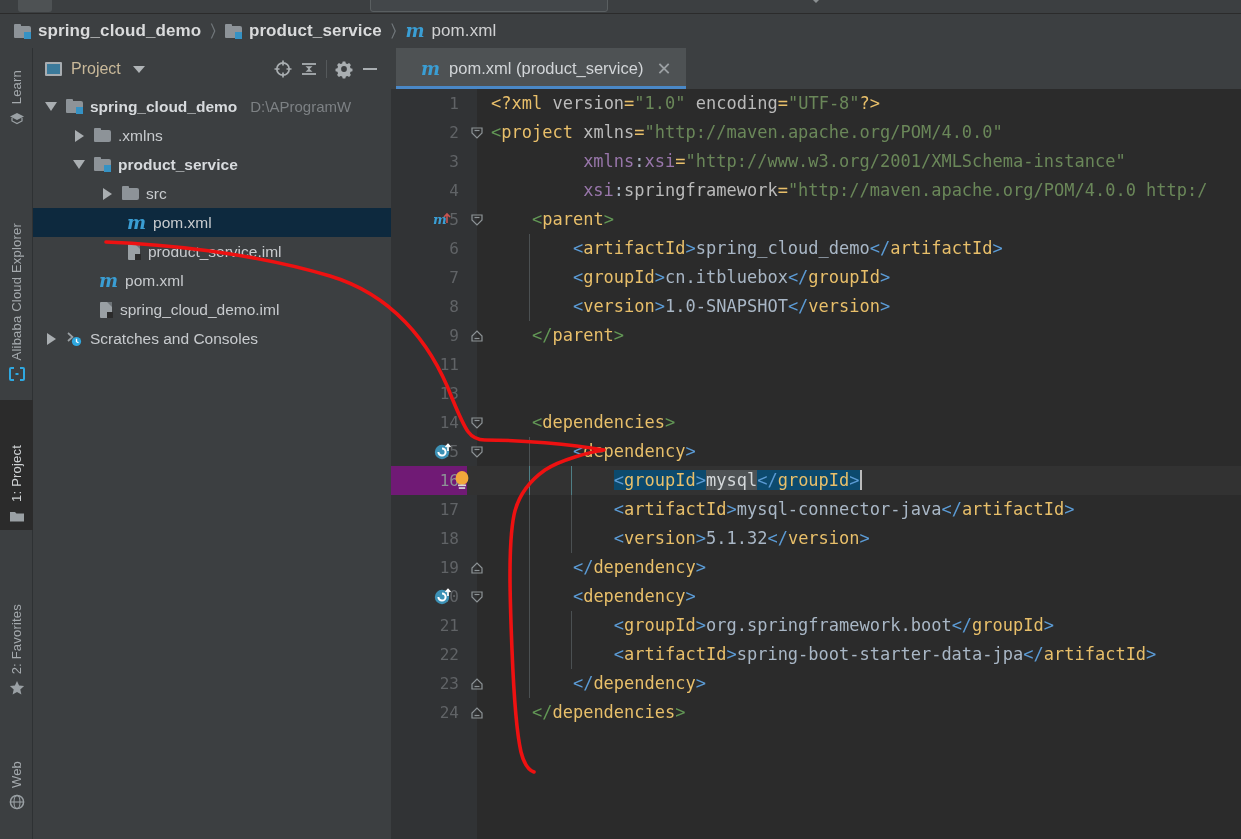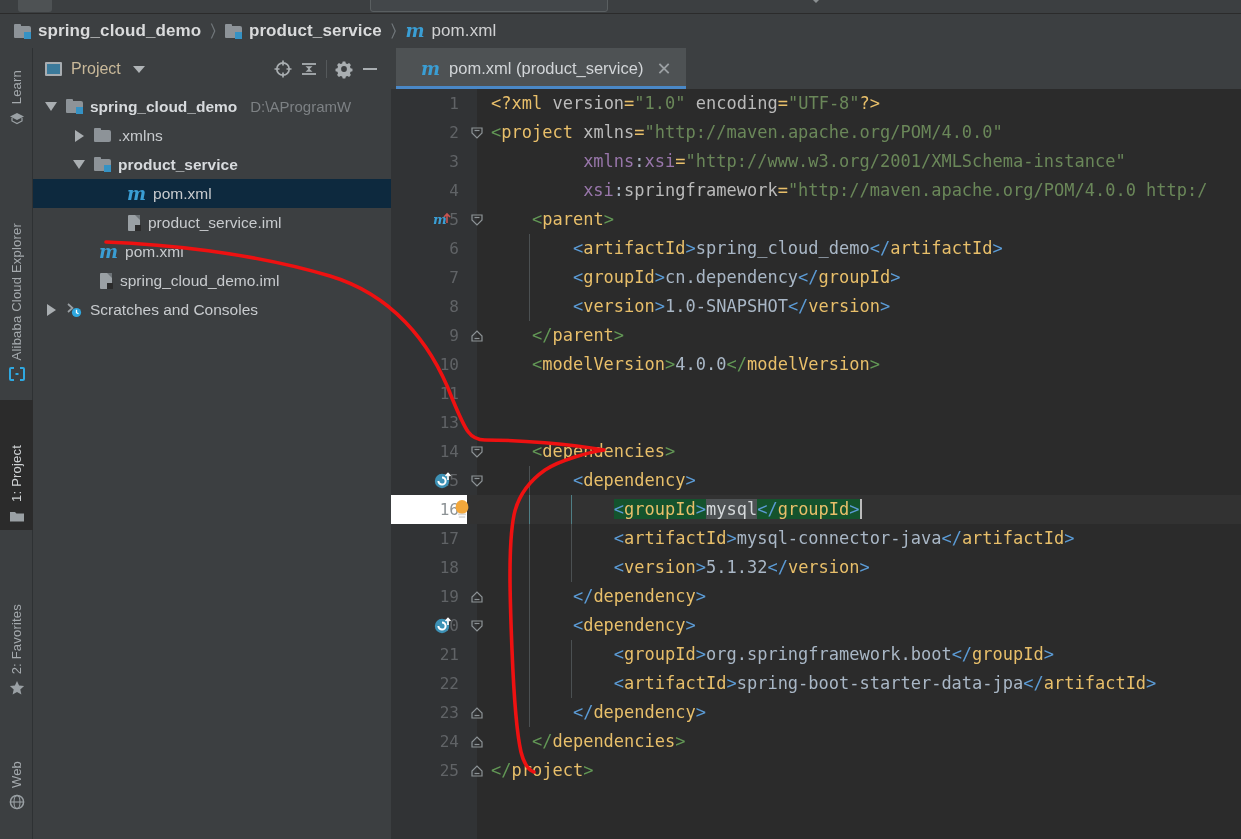--- a/index.html
+++ b/index.html
@@ -182,40 +182,40 @@
     position: absolute; left: 0; top: 0; width: 86px; height: 750px;
     background: #313335;
   }
   .lines { position: absolute; left: 0; top: 0; width: 850px; }
   .line {
     position: relative; height: 29px; line-height: 29px;
     font-family: "DejaVu Sans Mono", monospace; font-size: 17px;
     white-space: pre;
   }
   .line.hl { background: #323232; }
-  .line.hl .gut { background: #ffffff; text-align: right; }
+  .line.hl .gut { background: #701a75; text-align: right; }
   .gut {
     position: absolute; left: 0; top: 0; width: 76px; height: 29px;
     background: #313335; text-align: right; padding-right: 8px;
     color: #606366; font-size: 16px;
     font-family: "DejaVu Sans Mono", monospace;
   }
   .line.hl .gut { color: #8d9396; }
   .code { padding-left: 100px; display: block; }
 
   
   .tg  { color: #e8bf6a; }  
   .br  { color: #5b9bd5; }  
   .at  { color: #bababa; }  
   .ns  { color: #9876aa; }  
   .st  { color: #6a8759; }  
   .tx  { color: #a9b7c6; }  
   .pi  { color: #e8bf6a; }  
   .brg { color: #629755; }  
-  .hlspan { background: #14532d; }
+  .hlspan { background: #0c4a6e; }
   .selspan { background: #4e5254; color: #d4d8da; }
   .caret {
     display: inline-block; width: 2px; height: 20px; background: #bbbbbb;
     vertical-align: -4px;
   }
 
   
   .fmark { position: absolute; left: 78px; width: 16px; height: 29px; }
   .fmark svg { position: absolute; left: 0; top: 7px; }
   .gicon { position: absolute; left: 42px; top: 5px; width: 20px; height: 20px; }
@@ -395,20 +395,30 @@
             <span class="arrow-d"></span>
           </span>
         <span class="ico-modfolder">
             <span class="tab"></span>
             <span class="body"></span>
             <span class="dot"></span>
           </span>
         <span class="tname">product_service</span>
       </div>
 
+      <div class="trow ind3">
+        <span class="tw">
+            <span class="arrow-r"></span>
+          </span>
+        <span class="ico-folder">
+            <span class="tab"></span>
+            <span class="body"></span>
+          </span>
+        <span class="tname">src</span>
+      </div>
 
       <div class="trow selected ind4">
         <span class="ico-maven">m</span>
         <span class="tname">pom.xml</span>
       </div>
 
       <div class="trow ind4">
         <span class="ico-iml">
             <span class="sheet"></span>
             <span class="fold"></span>
@@ -479,30 +489,29 @@
         <div class="line"><span class="gut">5</span><span class="gicon"><svg width="20" height="20" viewBox="0 0 20 20">
                 <text x="0" y="14" font-family="DejaVu Serif, serif" font-style="italic" font-weight="bold" font-size="13" fill="#3a9ed4">m</text>
                 <path d="M14 13 V4 M11 7 L14 4 L17 7" stroke="#c75450" stroke-width="1.6" fill="none"></path>
               </svg></span><span class="fmark"><svg width="16" height="16" viewBox="0 0 16 16">
                 <path d="M3 3 h10 v5 l-5 5 -5 -5 Z" fill="none" stroke="#8d9396" stroke-width="1.2"></path>
                 <path d="M5.5 5.5 h5" stroke="#8d9396" stroke-width="1.2"></path>
               </svg></span><span class="code">    <span class="brg">&lt;</span><span class="tg">parent</span><span class="brg">&gt;</span></span></div>
 
         <div class="line"><span class="gut">6</span><span class="indent-guide" style="left:138px"></span><span class="code">        <span class="br">&lt;</span><span class="tg">artifactId</span><span class="br">&gt;</span><span class="tx">spring_cloud_demo</span><span class="br">&lt;/</span><span class="tg">artifactId</span><span class="br">&gt;</span></span></div>
 
-        <div class="line"><span class="gut">7</span><span class="indent-guide" style="left:138px"></span><span class="code">        <span class="br">&lt;</span><span class="tg">groupId</span><span class="br">&gt;</span><span class="tx">cn.dependency</span><span class="br">&lt;/</span><span class="tg">groupId</span><span class="br">&gt;</span></span></div>
+        <div class="line"><span class="gut">7</span><span class="indent-guide" style="left:138px"></span><span class="code">        <span class="br">&lt;</span><span class="tg">groupId</span><span class="br">&gt;</span><span class="tx">cn.itbluebox</span><span class="br">&lt;/</span><span class="tg">groupId</span><span class="br">&gt;</span></span></div>
 
         <div class="line"><span class="gut">8</span><span class="indent-guide" style="left:138px"></span><span class="code">        <span class="br">&lt;</span><span class="tg">version</span><span class="br">&gt;</span><span class="tx">1.0-SNAPSHOT</span><span class="br">&lt;/</span><span class="tg">version</span><span class="br">&gt;</span></span></div>
 
         <div class="line"><span class="gut">9</span><span class="fmark"><svg width="16" height="16" viewBox="0 0 16 16">
                 <path d="M3 13 h10 v-5 l-5 -5 -5 5 Z" fill="none" stroke="#8d9396" stroke-width="1.2"></path>
                 <path d="M5.5 10.5 h5" stroke="#8d9396" stroke-width="1.2"></path>
               </svg></span><span class="code">    <span class="brg">&lt;/</span><span class="tg">parent</span><span class="brg">&gt;</span></span></div>
 
-        <div class="line"><span class="gut">10</span><span class="code">    <span class="brg">&lt;</span><span class="tg">modelVersion</span><span class="brg">&gt;</span><span class="tx">4.0.0</span><span class="brg">&lt;/</span><span class="tg">modelVersion</span><span class="brg">&gt;</span></span></div>
 
         <div class="line"><span class="gut">11</span><span class="code"></span></div>
 
 
         <div class="line"><span class="gut">13</span><span class="code"></span></div>
 
         <div class="line"><span class="gut">14</span><span class="fmark"><svg width="16" height="16" viewBox="0 0 16 16">
                 <path d="M3 3 h10 v5 l-5 5 -5 -5 Z" fill="none" stroke="#8d9396" stroke-width="1.2"></path>
                 <path d="M5.5 5.5 h5" stroke="#8d9396" stroke-width="1.2"></path>
               </svg></span><span class="code">    <span class="brg">&lt;</span><span class="tg">dependencies</span><span class="brg">&gt;</span></span></div>
@@ -547,24 +556,20 @@
         <div class="line"><span class="gut">23</span><span class="fmark"><svg width="16" height="16" viewBox="0 0 16 16">
                 <path d="M3 13 h10 v-5 l-5 -5 -5 5 Z" fill="none" stroke="#8d9396" stroke-width="1.2"></path>
                 <path d="M5.5 10.5 h5" stroke="#8d9396" stroke-width="1.2"></path>
               </svg></span><span class="indent-guide" style="left:138px"></span><span class="code">        <span class="br">&lt;/</span><span class="tg">dependency</span><span class="br">&gt;</span></span></div>
 
         <div class="line"><span class="gut">24</span><span class="fmark"><svg width="16" height="16" viewBox="0 0 16 16">
                 <path d="M3 13 h10 v-5 l-5 -5 -5 5 Z" fill="none" stroke="#8d9396" stroke-width="1.2"></path>
                 <path d="M5.5 10.5 h5" stroke="#8d9396" stroke-width="1.2"></path>
               </svg></span><span class="code">    <span class="brg">&lt;/</span><span class="tg">dependencies</span><span class="brg">&gt;</span></span></div>
 
-        <div class="line"><span class="gut">25</span><span class="fmark"><svg width="16" height="16" viewBox="0 0 16 16">
-                <path d="M3 13 h10 v-5 l-5 -5 -5 5 Z" fill="none" stroke="#8d9396" stroke-width="1.2"></path>
-                <path d="M5.5 10.5 h5" stroke="#8d9396" stroke-width="1.2"></path>
-              </svg></span><span class="code"><span class="brg">&lt;/</span><span class="tg">project</span><span class="brg">&gt;</span></span></div>
 
       </div>
     </div>
   </div>
 
   <svg class="annot" viewBox="0 0 1241 839">
     <path d="M 106 242
              C 160 244, 250 252, 330 276
              C 390 294, 430 340, 452 398
              C 466 432, 470 440, 485 440

